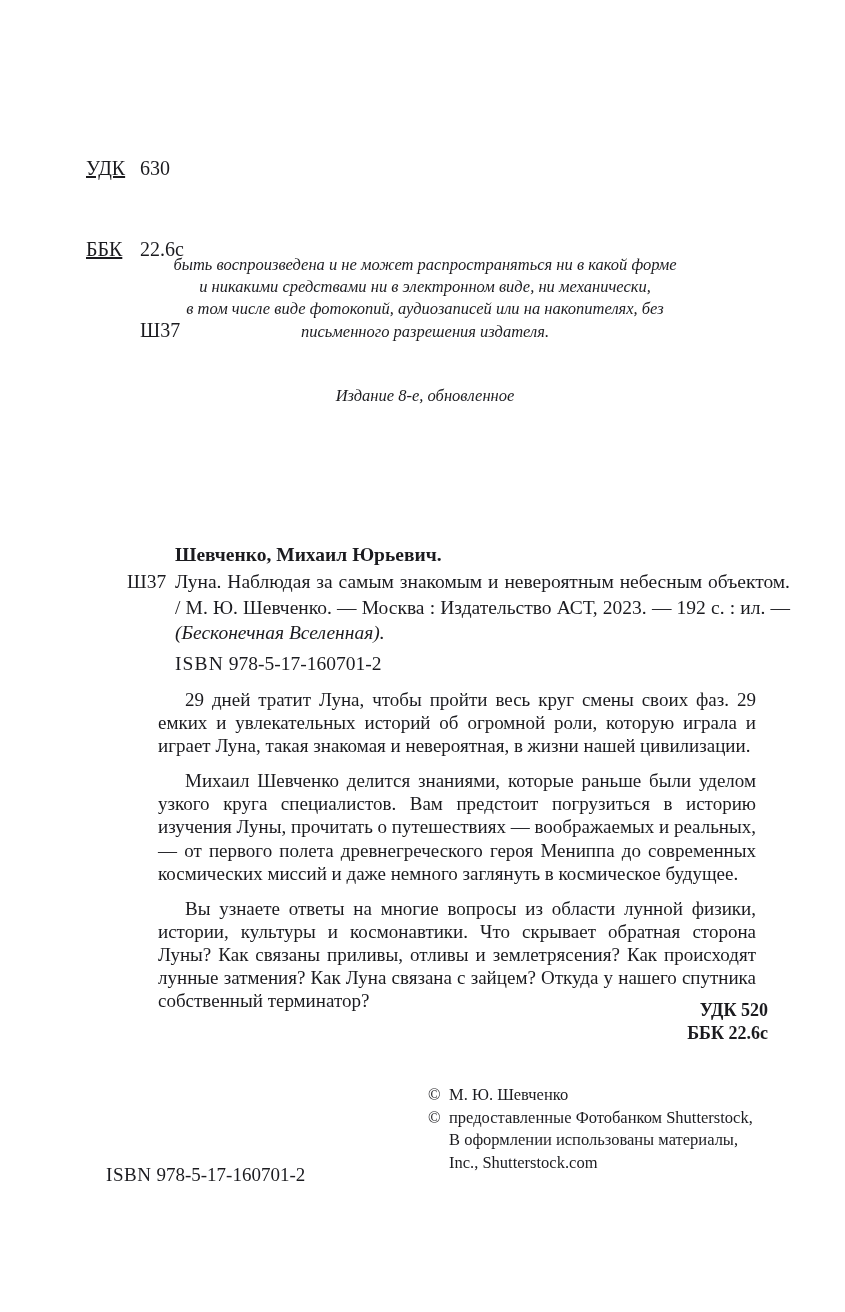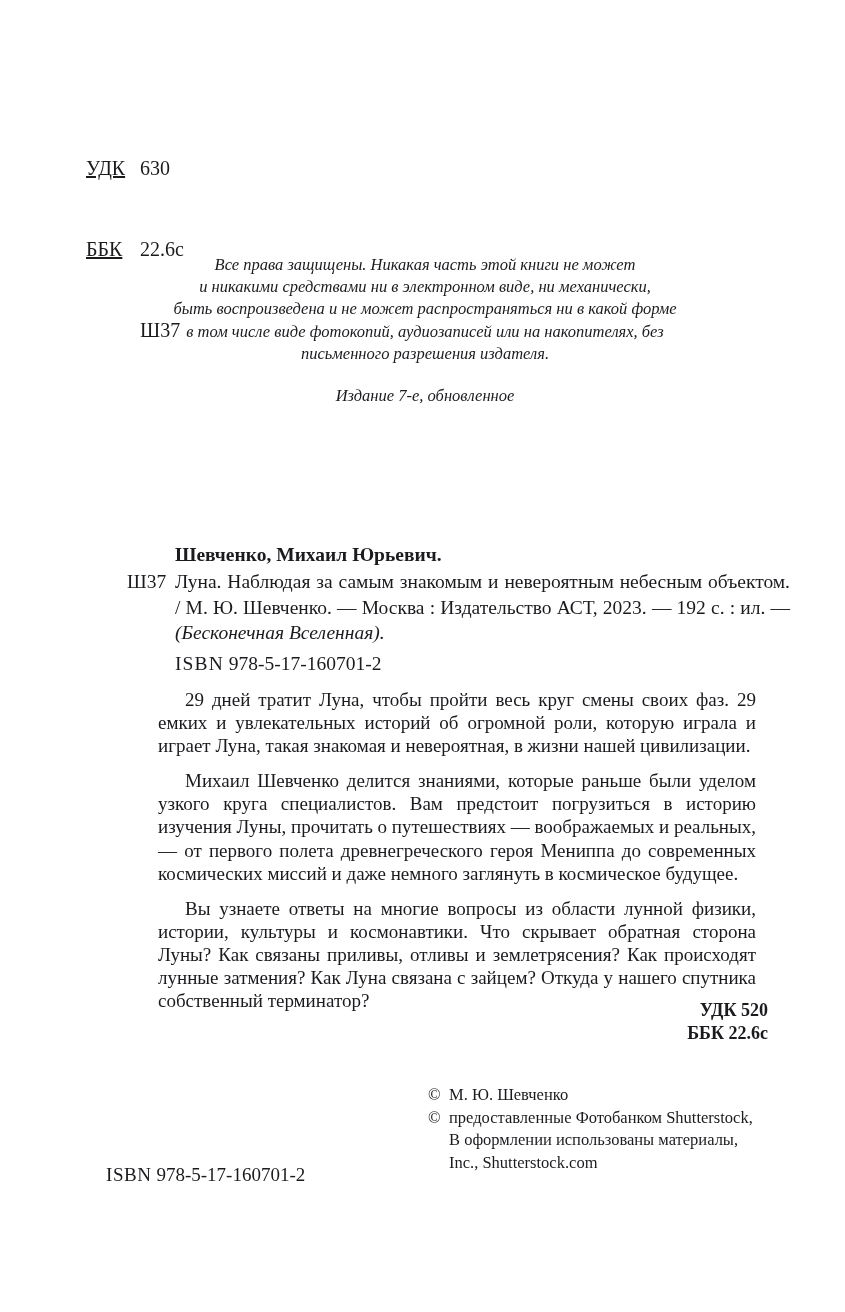--- a/index.html
+++ b/index.html
@@ -164,28 +164,27 @@
 
 <div class="page">
 
   <div class="udk-block">
     <span class="udk-row"><span class="udk-label">УДК</span><span>630</span></span>
     <span class="udk-row"><span class="udk-label">ББК</span><span>22.6с</span></span>
     <span class="udk-row"><span class="udk-label"></span><span>Ш37</span></span>
   </div>
 
   <div class="rights">
-    <span>Все права защищены. Никакая часть этой книги не может</span>
+    <span>быть воспроизведена и не может распространяться ни в какой форме</span>
     <span>и никакими средствами ни в электронном виде, ни механически,</span>
-    <span>быть воспроизведена и не может распространяться ни в какой форме</span>
     <span>в том числе виде фотокопий, аудиозаписей или на накопителях, без</span>
     <span>письменного разрешения издателя.</span>
   </div>
 
-  <div class="edition">Издание 7-е, обновленное</div>
+  <div class="edition">Издание 8-е, обновленное</div>
 
   <div class="record">
     <div class="record-author">Шевченко, Михаил Юрьевич.</div>
     <div class="record-body">
       <span class="record-sigla">Ш37</span>
       <div class="record-desc"><span>Луна. Наблюдая за самым знакомым и невероятным небесным объектом. / М. Ю. Шевченко. — Москва : Издательство АСТ, 2023. — 192 с. : ил. — </span><span class="series">(Бесконечная Вселенная).</span></div>
     </div>
     <div class="record-isbn"><span class="tag">ISBN</span> <span>978-5-17-160701-2</span></div>
   </div>
 

